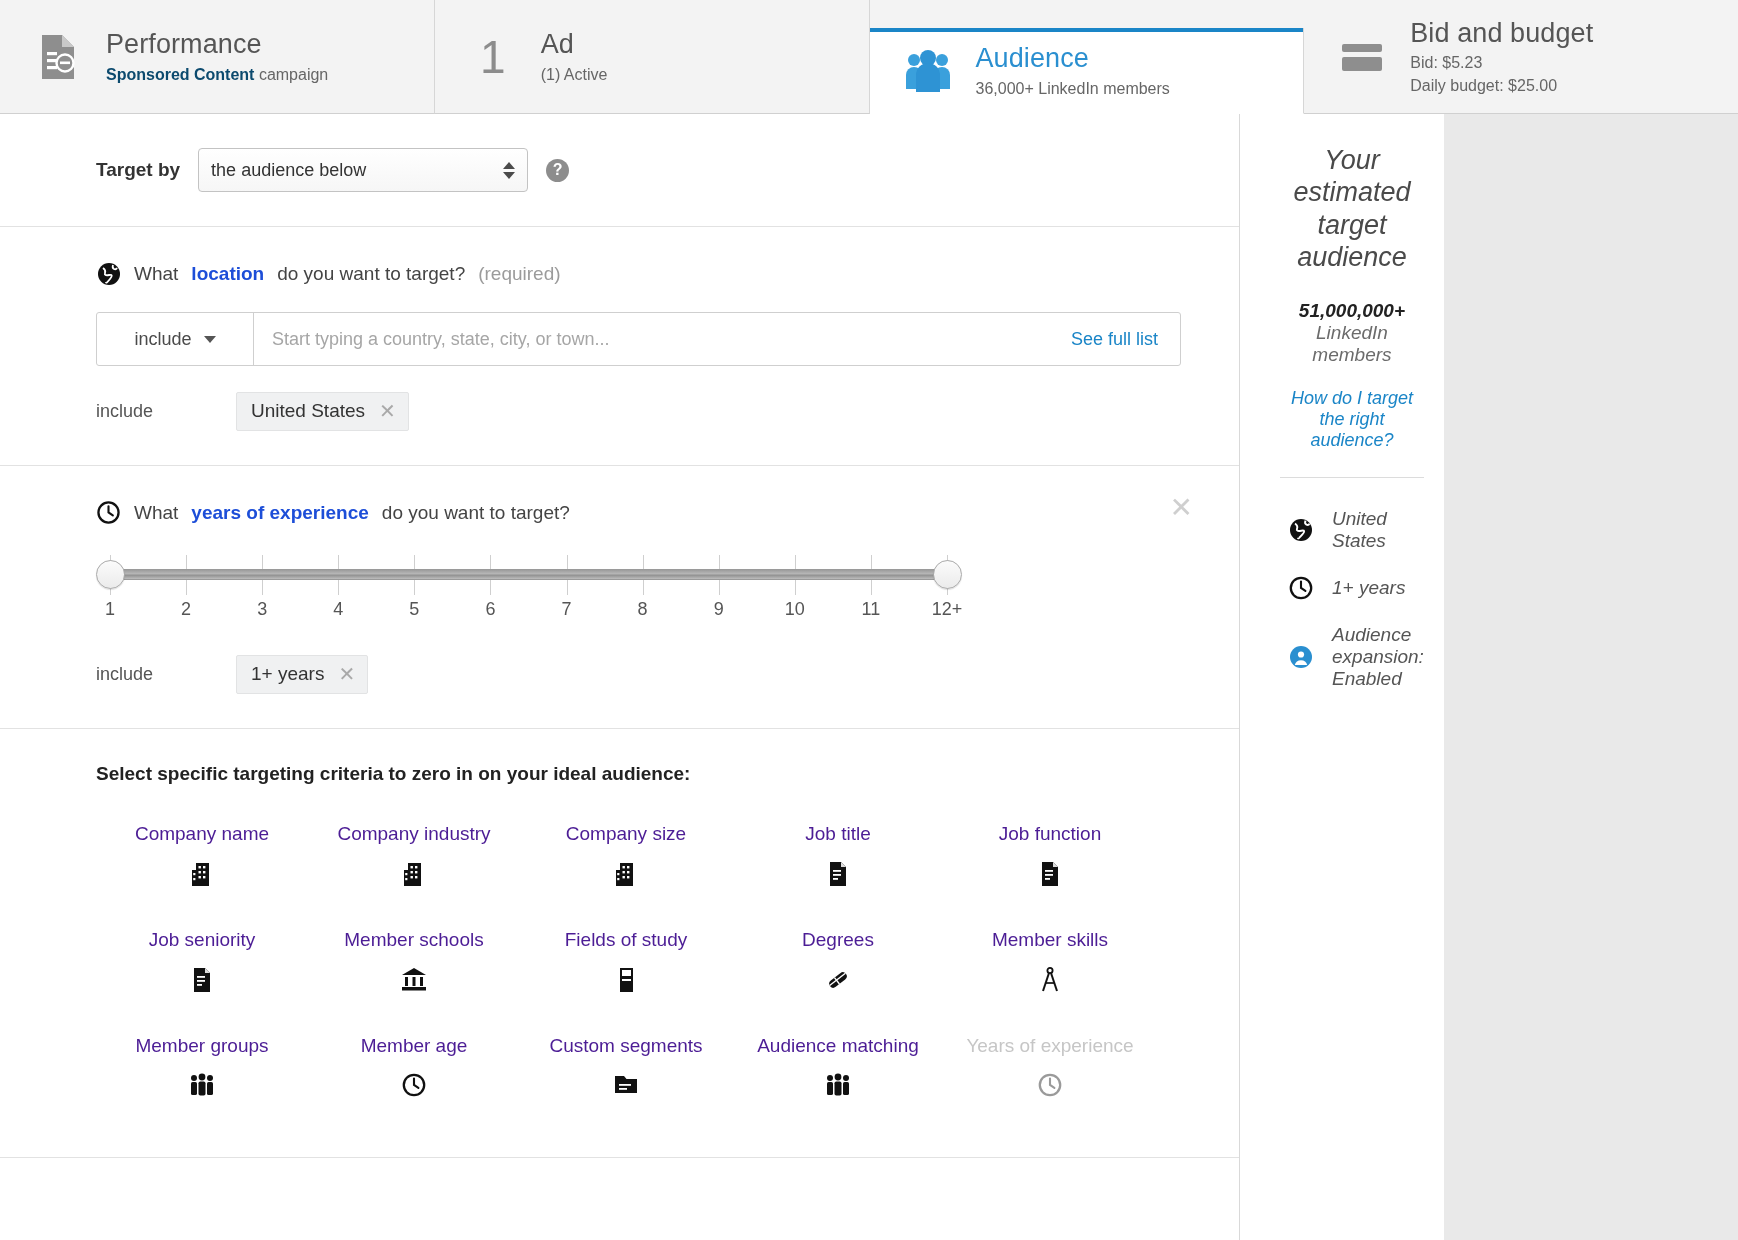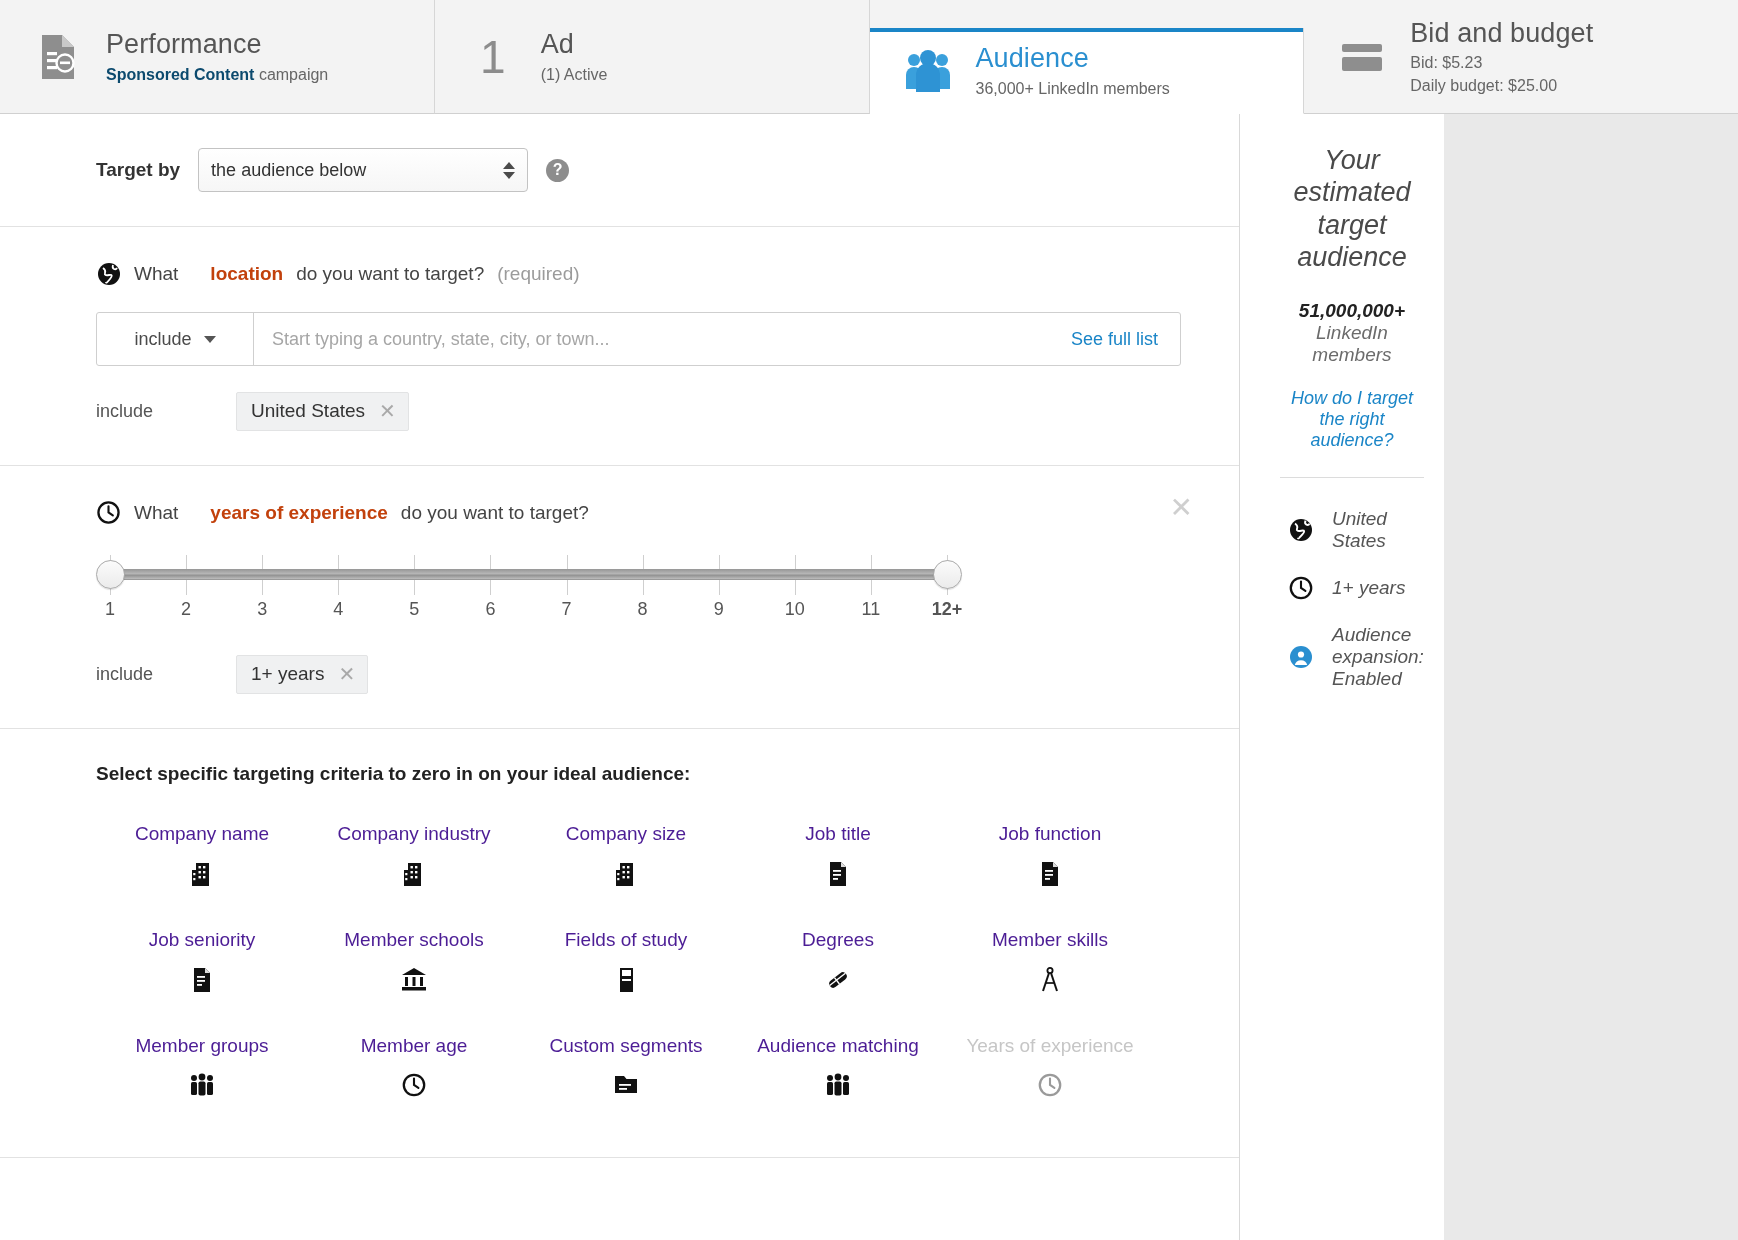--- a/index.html
+++ b/index.html
@@ -55,21 +55,21 @@
   .tri-up { width:0;height:0;border-left:6px solid transparent;border-right:6px solid transparent;border-bottom:7px solid #4b4b4b; }
   .tri-dn { width:0;height:0;border-left:6px solid transparent;border-right:6px solid transparent;border-top:7px solid #4b4b4b; }
   .qmark {
     width:23px;height:23px;border-radius:50%;background:#8d8d8d;color:#fff;
     font-size:16px;font-weight:bold;display:flex;align-items:center;justify-content:center;
     cursor:pointer; flex:0 0 23px;
   }
 
   
   .qhead { display:flex; align-items:center; gap:13px; font-size:19px; color:#444; }
-  .qhead b { color:#c2410c;margin-left:19px; }
+  .qhead b { color:#1d4ed8; }
   .qhead .muted { color:#9b9b9b; }
   .qicon { width:25px;height:25px;display:flex;align-items:center;justify-content:center; }
 
   .sec-inner { padding:34px 40px 34px 96px; position:relative; }
 
   
   .inputrow {
     margin-top:26px; display:flex; align-items:stretch;
     border:1px solid #cfcfcf; border-radius:3px; width:1085px; height:54px; background:#fff;
   }
@@ -300,21 +300,21 @@
               <div class="tick-label" style="left: 90.0909px;">2</div>
               <div class="tick-label" style="left: 166.182px;">3</div>
               <div class="tick-label" style="left: 242.273px;">4</div>
               <div class="tick-label" style="left: 318.364px;">5</div>
               <div class="tick-label" style="left: 394.455px;">6</div>
               <div class="tick-label" style="left: 470.545px;">7</div>
               <div class="tick-label" style="left: 546.636px;">8</div>
               <div class="tick-label" style="left: 622.727px;">9</div>
               <div class="tick-label" style="left: 698.818px;">10</div>
               <div class="tick-label" style="left: 774.909px;">11</div>
-              <div class="tick-label" style="left: 851px; font-weight: bold;">12+</div>
+              <div class="tick-label" style="left: 851px;">12+</div>
             </div>
         </div>
 
         <div class="chiprow">
           <span class="chip-lead">include</span>
           <span class="chip">
             <span>1+ years</span>
             <span class="x">✕</span>
           </span>
         </div>

